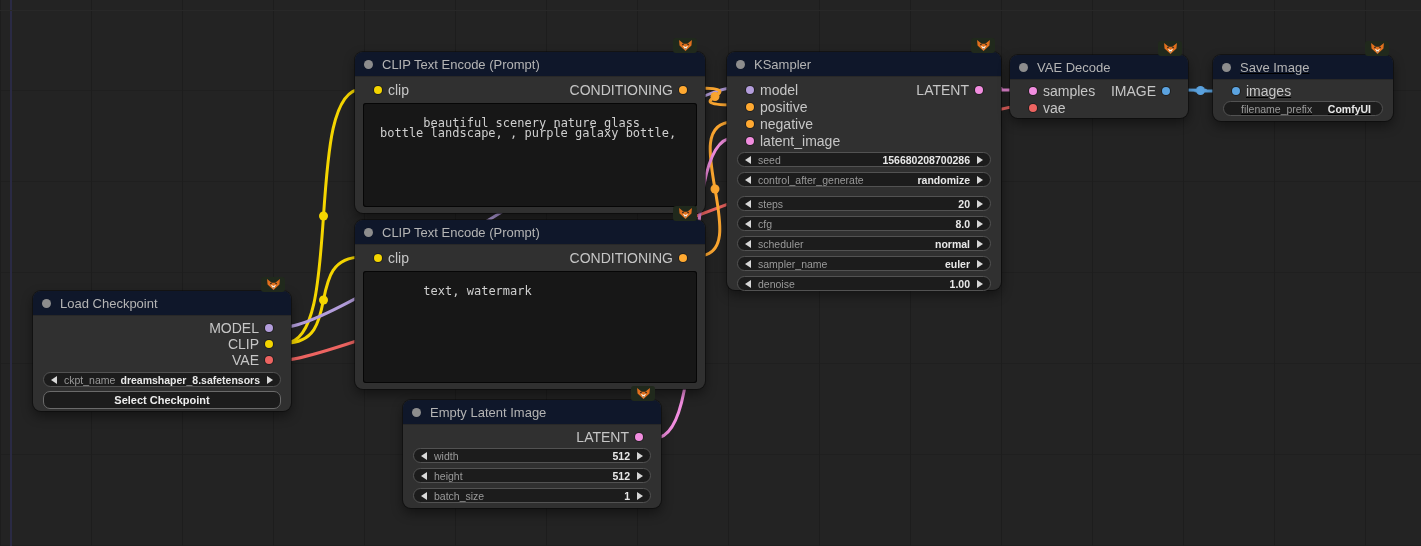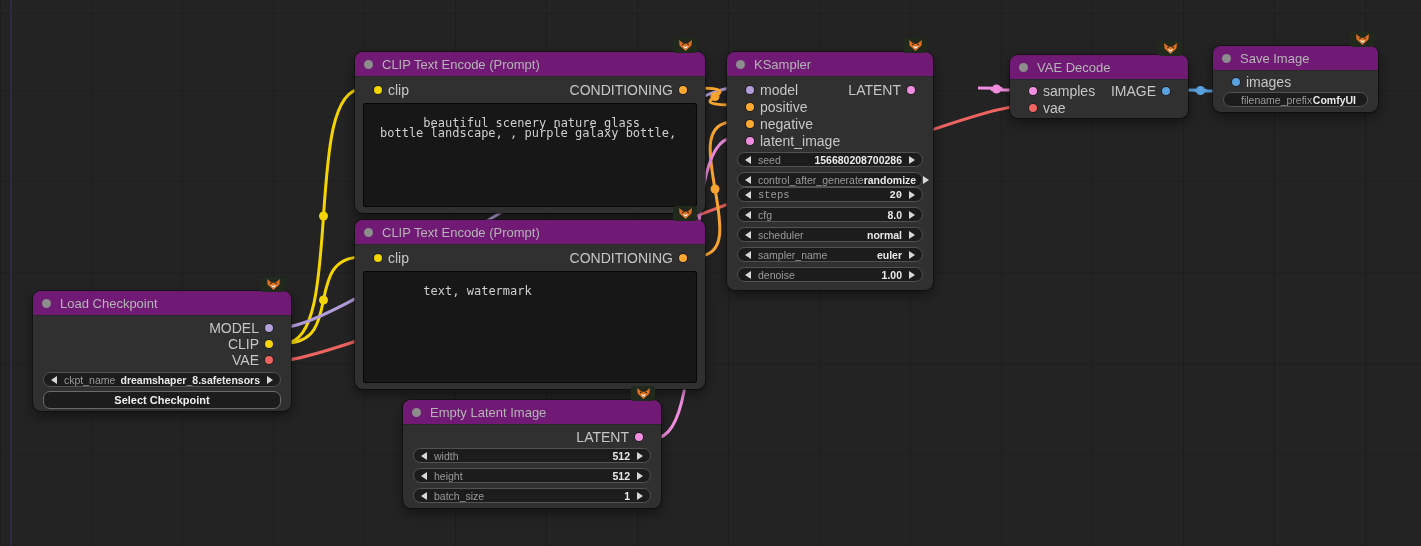--- a/index.html
+++ b/index.html
@@ -12,21 +12,21 @@
     font-family:"Liberation Sans",sans-serif;
   }
   .origin-v{position:absolute;left:10px;top:0;width:2px;height:100%;background:#2a2a44;}
   .origin-h{position:absolute;left:0;top:10px;width:100%;height:1px;background:#282828;}
   #wires{position:absolute;left:0;top:0;z-index:1;}
   .node{
     position:absolute;z-index:2;background:#303030;border-radius:8px;
     box-shadow:0 0 0 1px rgba(10,10,10,.55),0 5px 12px rgba(0,0,0,.45);
   }
   .titlebar{
-    height:24px;background:#701a75;border-radius:8px 8px 0 0;
+    height:24px;background:#0f172a;border-radius:8px 8px 0 0;
     display:flex;align-items:center;gap:9px;padding:0 9px;
     color:#b4b4b4;font-size:13px;border-bottom:1px solid #282828;
   }
   .collapse-dot{width:9px;height:9px;border-radius:50%;background:#8d8d8d;flex:none;}
   .srow{display:flex;padding:0 16px;position:relative;
         font-size:14px;color:#c6c6c6;}
   .srow .in{display:flex;align-items:center;gap:6px;padding-left:3px;}
   .srow .out{display:flex;align-items:center;gap:6px;margin-left:auto;padding-right:2px;}
   .sdot{width:8px;height:8px;border-radius:50%;background:#888;flex:none;
         box-shadow:0 0 0 1px rgba(0,0,0,.35);}
@@ -180,21 +180,21 @@
       <span class="out">
         <span>CONDITIONING</span>
         <span class="sdot" style="background: rgb(255, 169, 49);"></span>
       </span>
     </div>
     <div class="textbox" style="height:102px;">
       <span>text, watermark</span>
     </div>
   </div>
 
-  <div class="node" style="left:727px;top:52px;width:206px;height:238px;">
+  <div class="node" style="left:727px;top:52px;width:274px;height:238px;">
     <div class="badge" style="right:6px;">
       <svg viewBox="0 0 14 12" width="13" height="11">
           <path d="M0,0 L5,4 L9,4 L14,0 L13.5,6 L7,12 L0.5,6 Z" fill="#e0701d"></path>
           <path d="M4,6 L7,11 L10,6 L7,7.5 Z" fill="#f7f3e8"></path>
           <circle cx="4.2" cy="5" r="0.9" fill="#222"></circle>
           <circle cx="9.8" cy="5" r="0.9" fill="#222"></circle>
           <path d="M6.1,9.4 L7.9,9.4 L7,10.6 Z" fill="#3a2a1a"></path>
         </svg>
     </div>
     <div class="titlebar">
@@ -235,21 +235,21 @@
         <span class="wlabel">seed</span>
         <span class="wvalue">156680208700286</span>
         <span class="arrR"></span>
       </div>
       <div class="widget" style="margin-top:5px;">
         <span class="arrL"></span>
         <span class="wlabel">control_after_generate</span>
         <span class="wvalue">randomize</span>
         <span class="arrR"></span>
       </div>
-      <div class="widget" style="margin-top:0;font-family:Liberation Mono, monospace;">
+      <div class="widget" style="margin-top:9px;">
         <span class="arrL"></span>
         <span class="wlabel">steps</span>
         <span class="wvalue">20</span>
         <span class="arrR"></span>
       </div>
       <div class="widget" style="margin-top:5px;">
         <span class="arrL"></span>
         <span class="wlabel">cfg</span>
         <span class="wvalue">8.0</span>
         <span class="arrR"></span>
@@ -344,21 +344,21 @@
       </div>
       <div class="srow" style="height:17px;">
         <span class="in">
           <span class="sdot" style="background: rgb(237, 100, 97);"></span>
           <span>vae</span>
         </span>
       </div>
     </div>
   </div>
 
-  <div class="node" style="left:1213px;top:46px;width:165px;height:66px;">
+  <div class="node" style="left:1213px;top:55px;width:180px;height:66px;text-decoration:underline;">
     <div class="badge" style="right:4px;">
       <svg viewBox="0 0 14 12" width="13" height="11">
           <path d="M0,0 L5,4 L9,4 L14,0 L13.5,6 L7,12 L0.5,6 Z" fill="#e0701d"></path>
           <path d="M4,6 L7,11 L10,6 L7,7.5 Z" fill="#f7f3e8"></path>
           <circle cx="4.2" cy="5" r="0.9" fill="#222"></circle>
           <circle cx="9.8" cy="5" r="0.9" fill="#222"></circle>
           <path d="M6.1,9.4 L7.9,9.4 L7,10.6 Z" fill="#3a2a1a"></path>
         </svg>
     </div>
     <div class="titlebar">

